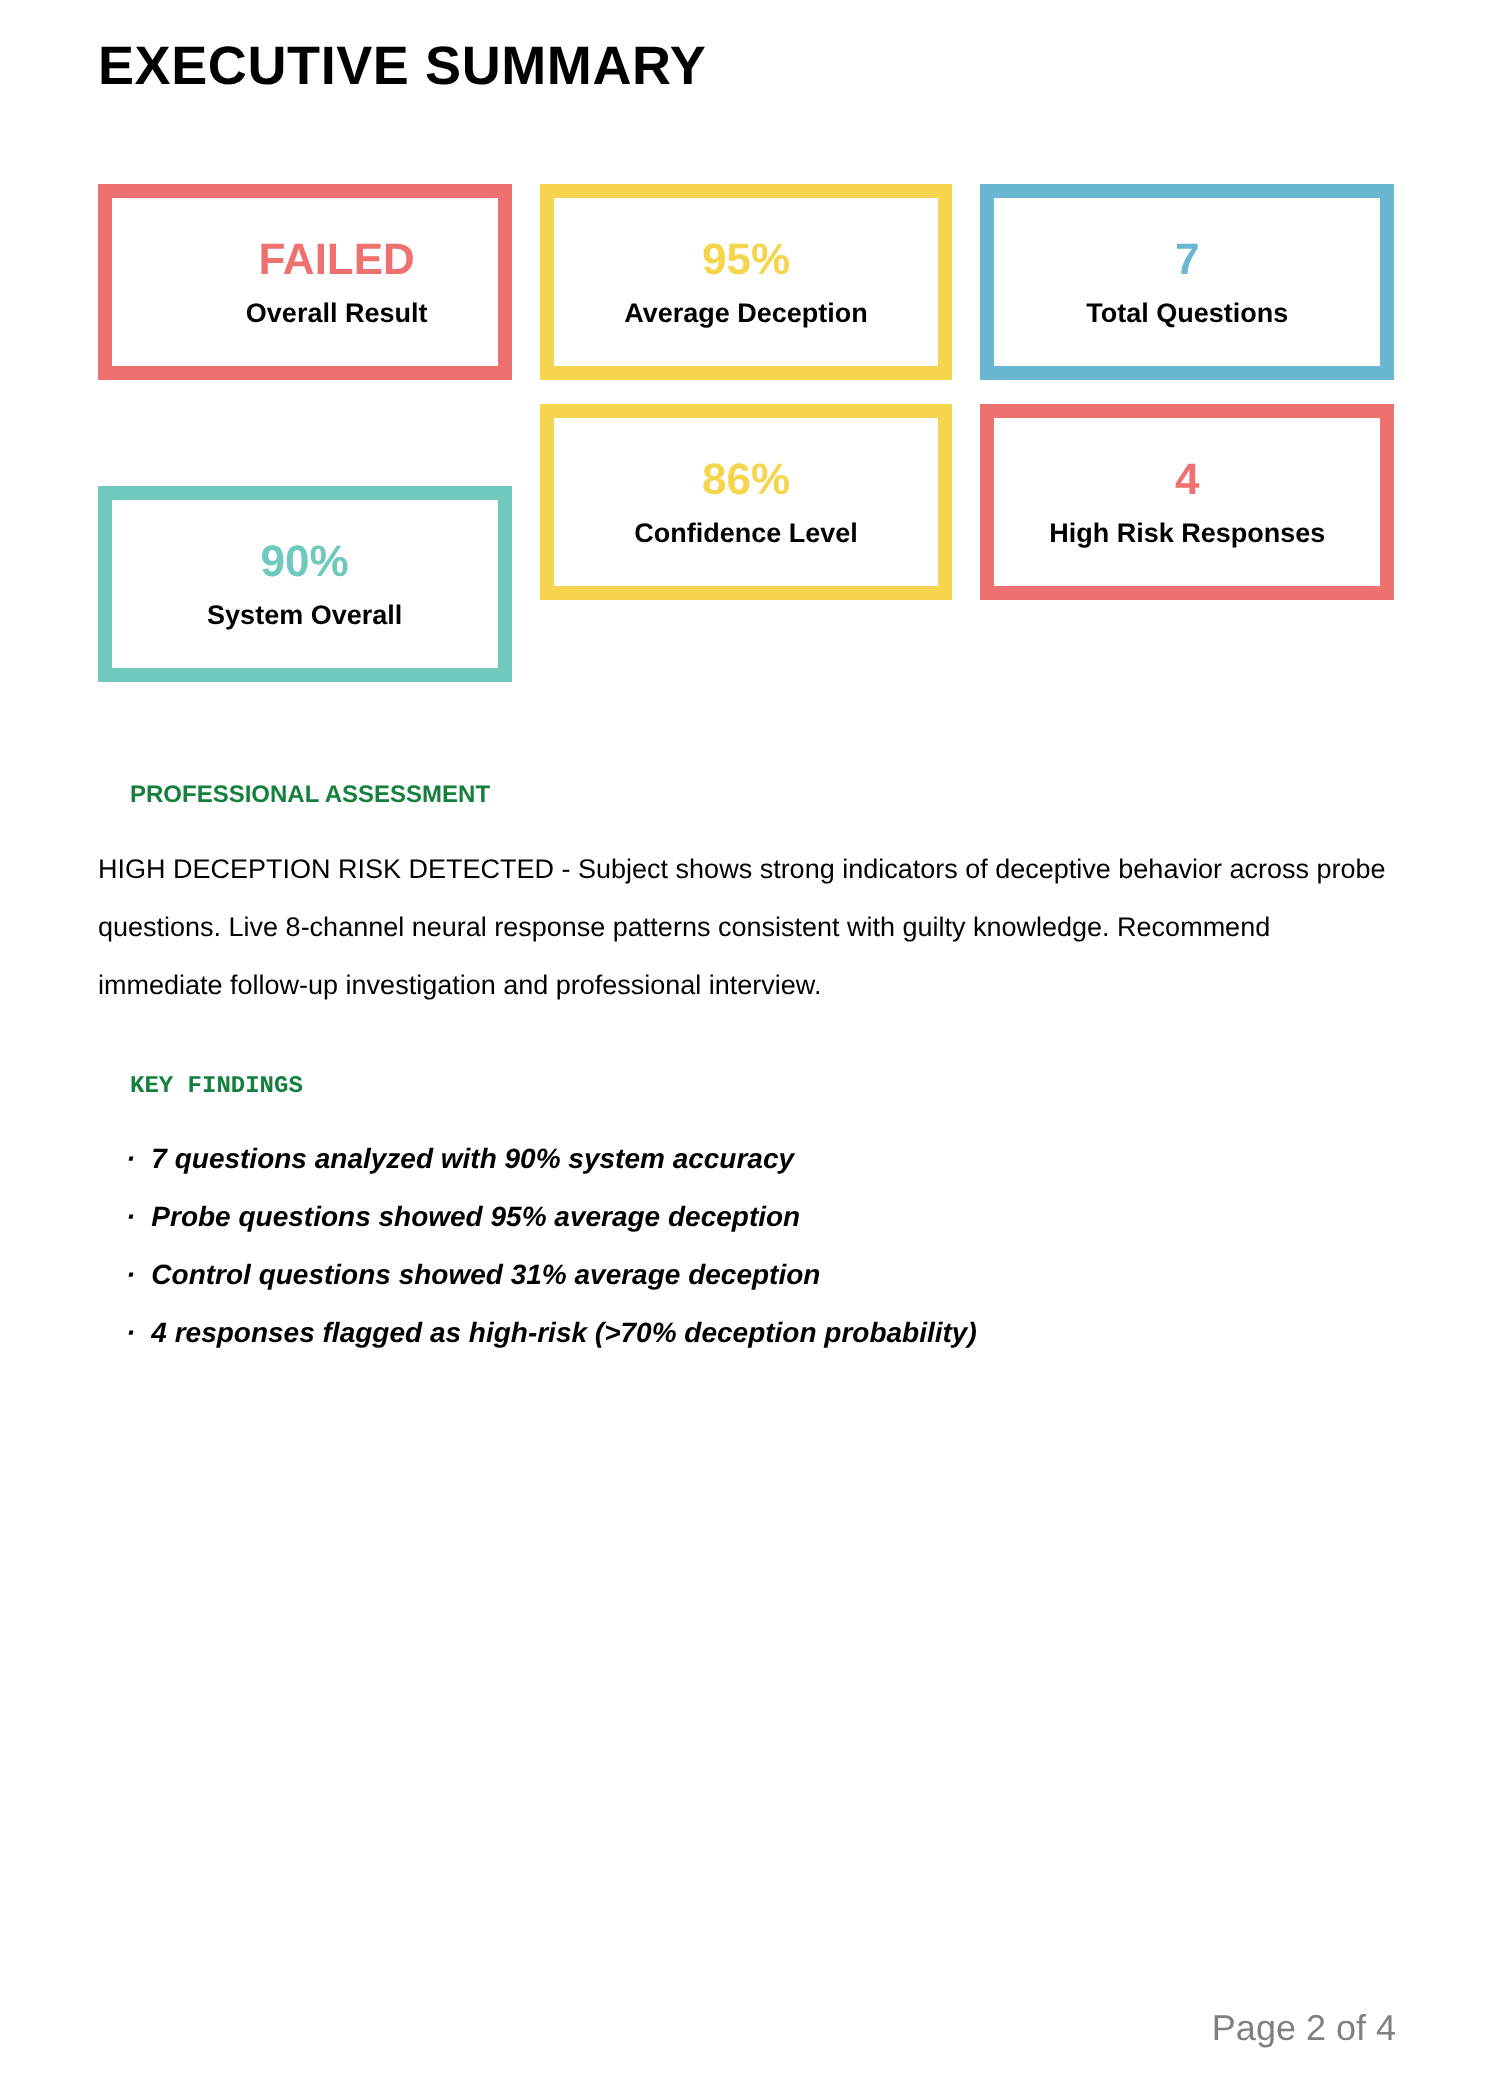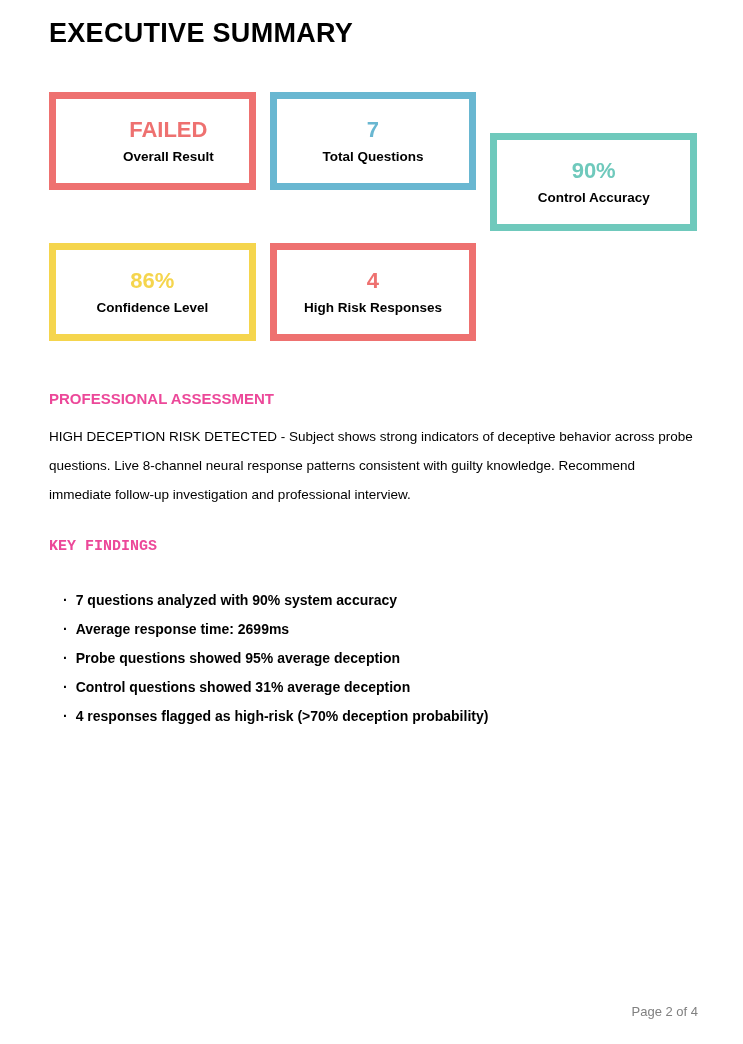--- a/index.html
+++ b/index.html
@@ -45,98 +45,102 @@
     font-weight: bold;
     line-height: 1;
   }
   .card-label {
     font-size: 13.5px;
     font-weight: bold;
     color: #000;
     line-height: 1;
   }
   h2.section-heading {
-    margin: 0;
-    font-size: 15px;
+    margin: 16px;
+    font-size: 12px;
     font-weight: bold;
-    color: #ec4899;
+    color: #15803d;
   }
   #assessment-heading { margin-top: 49px; }
   p.assessment-body {
     margin: 15px 0 0 0;
     font-size: 13.5px;
     line-height: 29px;
     color: #000000;
     max-width: 660px;
   }
   #findings-heading { margin-top: 29px; font-family: Liberation Mono, monospace; }
   ul.findings-list {
     list-style: none;
-    margin: 37px 0 0 0;
+    margin: 21px 0 0 0;
     padding: 0 0 0 14px;
+    font-style: italic;
   }
   ul.findings-list li {
     font-size: 14px;
     font-weight: bold;
     color: #000;
     line-height: 17px;
     margin-bottom: 12px;
   }
   ul.findings-list li::before {
     content: "\00B7";
     margin-right: 8px;
   }
   .footer {
     position: absolute;
     top: 1004px;
     right: 45px;
-    font-size: 13px;
+    font-size: 18px;
     color: #808080;
   }
 </style>
 </head>
 <body>
 
 <div class="page">
   <h1 class="title">EXECUTIVE SUMMARY</h1>
 
   <div class="cards" id="cards">
   <div class="card" style="border-color: rgb(238, 113, 112); padding-left: 32px;">
     <div class="card-value" style="color: rgb(238, 113, 112);">FAILED</div>
     <div class="card-label">Overall Result</div>
   </div>
 
+  <div class="card" style="border-color: rgb(245, 213, 77);">
+    <div class="card-value" style="color: rgb(245, 213, 77);">95%</div>
+    <div class="card-label">Average Deception</div>
+  </div>
 
   <div class="card" style="border-color: rgb(105, 183, 209);">
     <div class="card-value" style="color: rgb(105, 183, 209);">7</div>
     <div class="card-label">Total Questions</div>
   </div>
 
   <div class="card" style="border-color: rgb(111, 201, 188); margin-top: 41px;">
     <div class="card-value" style="color: rgb(111, 201, 188);">90%</div>
-    <div class="card-label">Control Accuracy</div>
+    <div class="card-label">System Overall</div>
   </div>
 
   <div class="card" style="border-color: rgb(245, 213, 77);">
     <div class="card-value" style="color: rgb(245, 213, 77);">86%</div>
     <div class="card-label">Confidence Level</div>
   </div>
 
   <div class="card" style="border-color: rgb(238, 113, 112);">
     <div class="card-value" style="color: rgb(238, 113, 112);">4</div>
     <div class="card-label">High Risk Responses</div>
   </div>
 </div>
 
   <h2 class="section-heading" id="assessment-heading">PROFESSIONAL ASSESSMENT</h2>
   <p class="assessment-body">HIGH DECEPTION RISK DETECTED - Subject shows strong indicators of deceptive behavior across probe questions. Live 8-channel neural response patterns consistent with guilty knowledge. Recommend immediate follow-up investigation and professional interview.</p>
 
   <h2 class="section-heading" id="findings-heading">KEY FINDINGS</h2>
   <ul class="findings-list" id="findings-list">
       <li>7 questions analyzed with 90% system accuracy</li>
-      <li>Average response time: 2699ms</li>
       <li>Probe questions showed 95% average deception</li>
       <li>Control questions showed 31% average deception</li>
       <li>4 responses flagged as high-risk (&gt;70% deception probability)</li>
     </ul>
 
   <div class="footer">Page 2 of 4</div>
 </div>
 
 </body></html>

